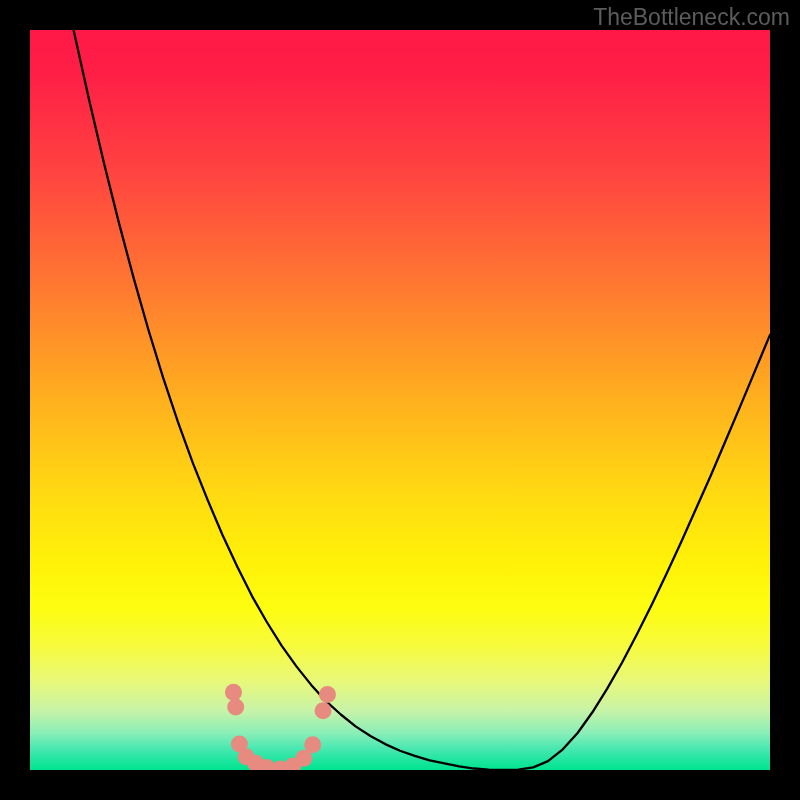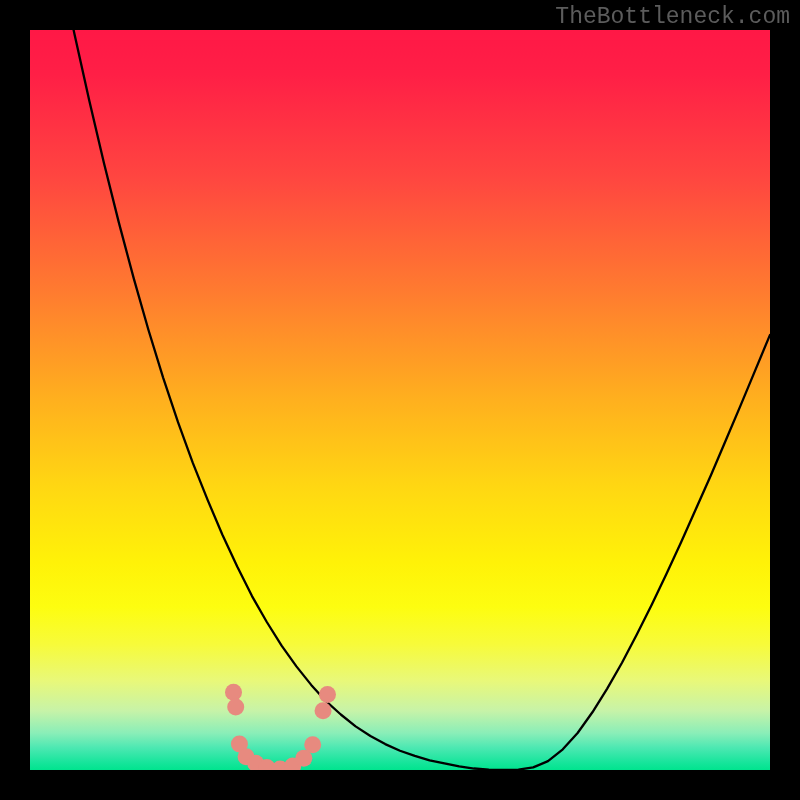--- a/index.html
+++ b/index.html
@@ -11,21 +11,20 @@
     background: #000;
     font-family: Arial, Helvetica, sans-serif;
   }
   .frame {
     position: absolute;
     left: 0;
     top: 0;
     width: 800px;
     height: 800px;
     background: #000;
-    font-family: Liberation Mono, monospace;
   }
   .plot-area {
     position: absolute;
     left: 30px;
     top: 30px;
     width: 740px;
     height: 740px;
     overflow: hidden;
   }
   .gradient-bg {

